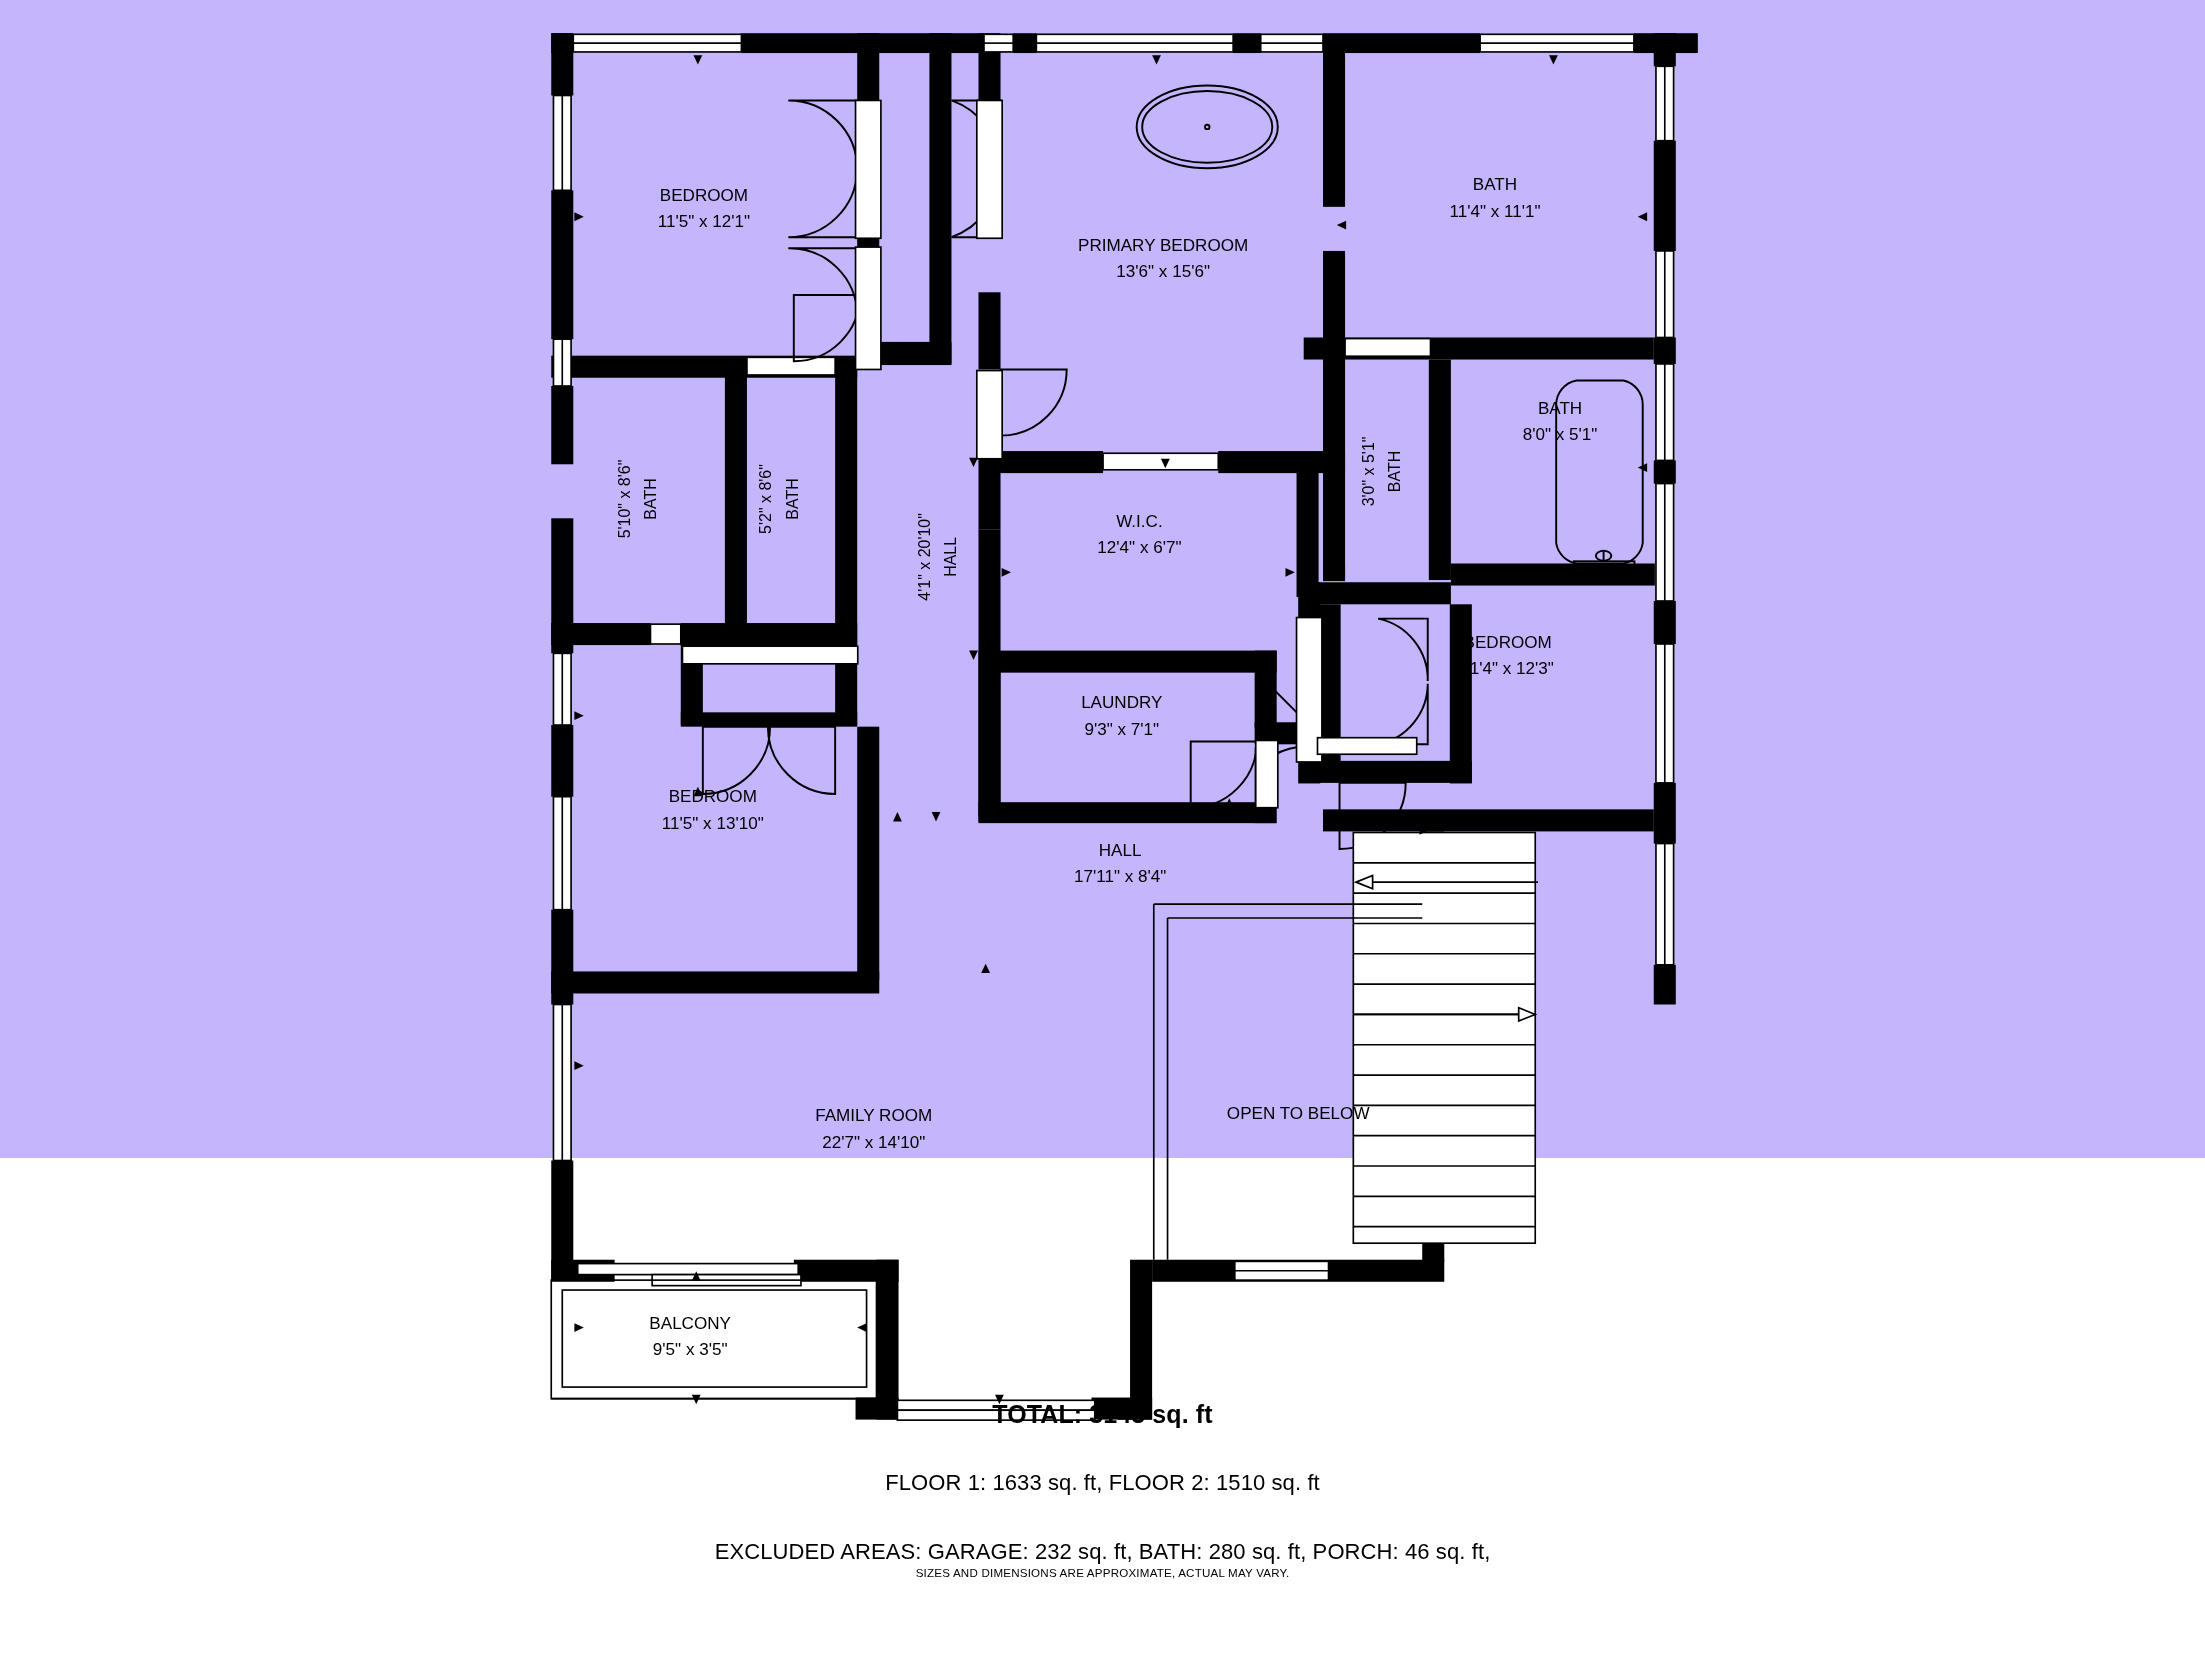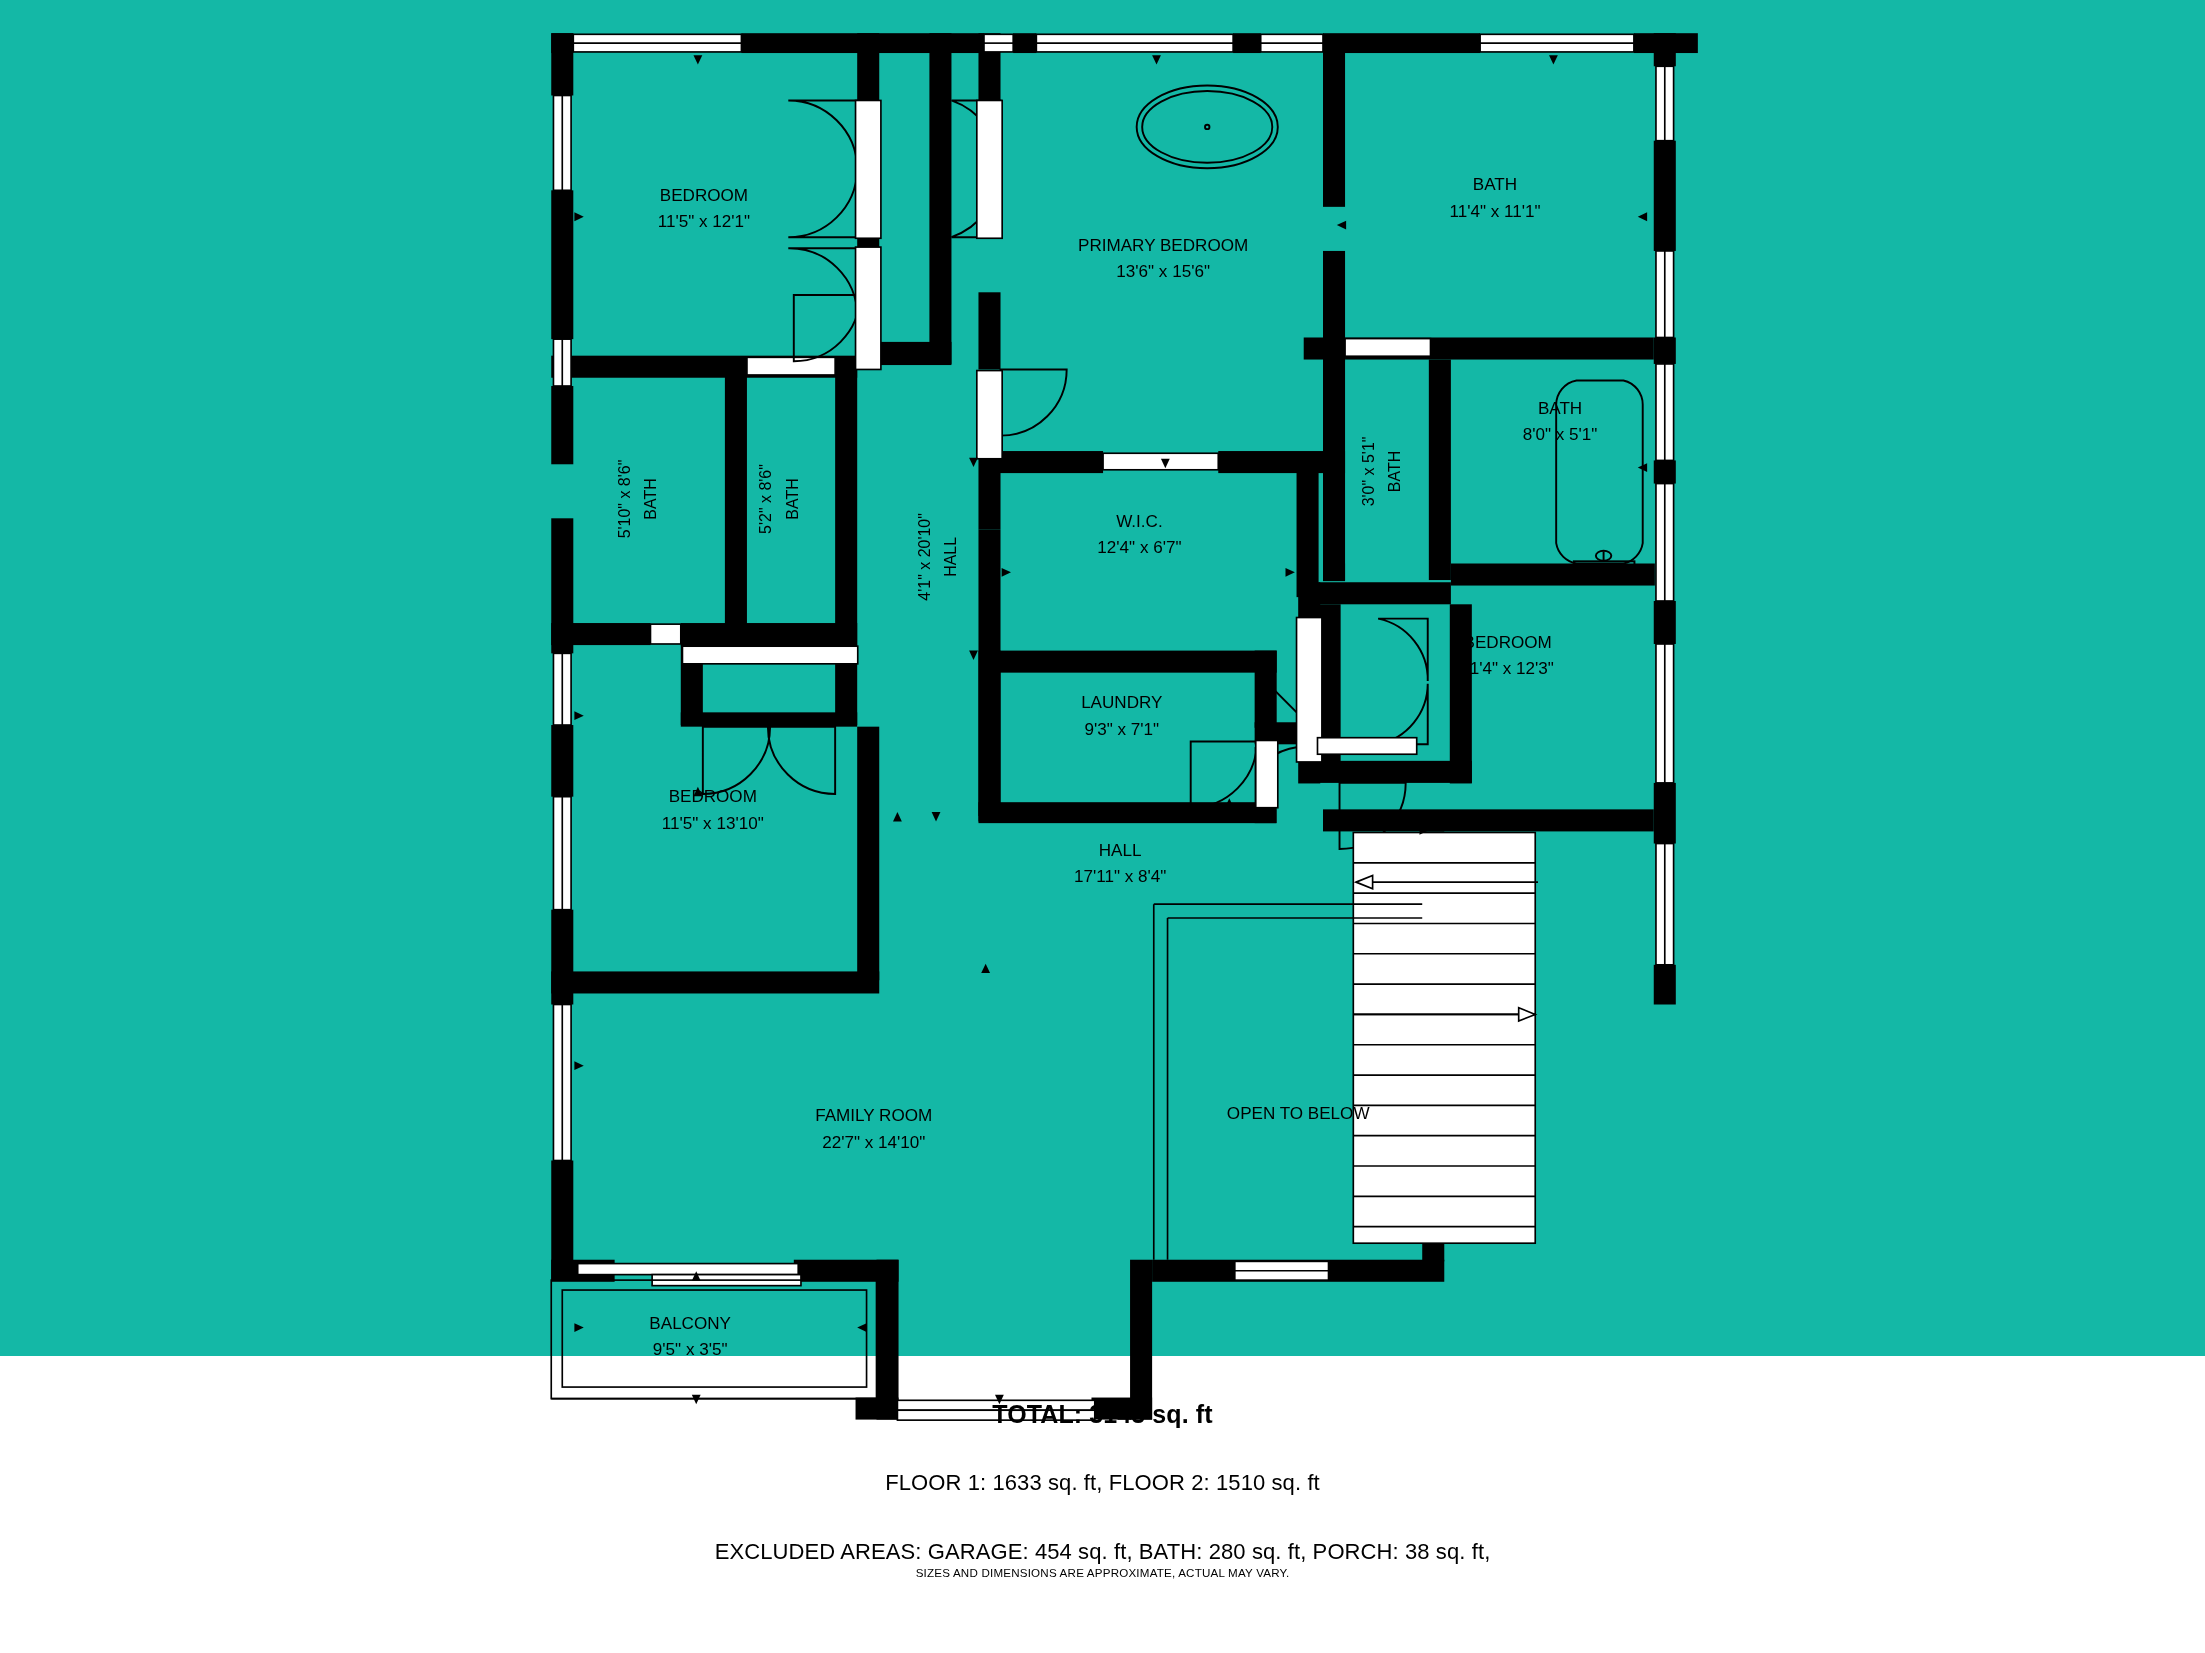--- a/index.html
+++ b/index.html
@@ -9,22 +9,22 @@
   }
   body {
     width: 2205px;
     height: 1654px;
     font-family: "Liberation Sans", sans-serif;
     overflow: hidden;
   }
   #stage {
     position: relative;
     width: 2205px;
-    height: 1356px;
-    background: #14b8a6;
+    height: 1158px;
+    background: #c4b5fd;
   }
   #plan-svg {
     position: absolute;
     left: 0;
     top: 0;
     width: 2205px;
     height: 1654px;
   }
   
   #footer {
@@ -374,18 +374,18 @@
       <rect x="1000" y="2322" width="590" height="215"></rect>
       <rect x="1020" y="2340" width="552" height="176"></rect>
       <line x1="1000" y1="2537" x2="1590" y2="2537"></line>
     </g>
 
   </svg>
 
   <div id="footer">
     <div class="total">TOTAL: 3143 sq. ft</div>
     <div class="line">FLOOR 1: 1633 sq. ft, FLOOR 2: 1510 sq. ft</div>
-    <div class="line">EXCLUDED AREAS: GARAGE: 454 sq. ft, BATH: 280 sq. ft, PORCH: 38 sq. ft,</div>
+    <div class="line">EXCLUDED AREAS: GARAGE: 232 sq. ft, BATH: 280 sq. ft, PORCH: 46 sq. ft,</div>
     <div class="disclaimer">SIZES AND DIMENSIONS ARE APPROXIMATE, ACTUAL MAY VARY.</div>
   </div>
 
 </div>
 
 
 </body></html>

